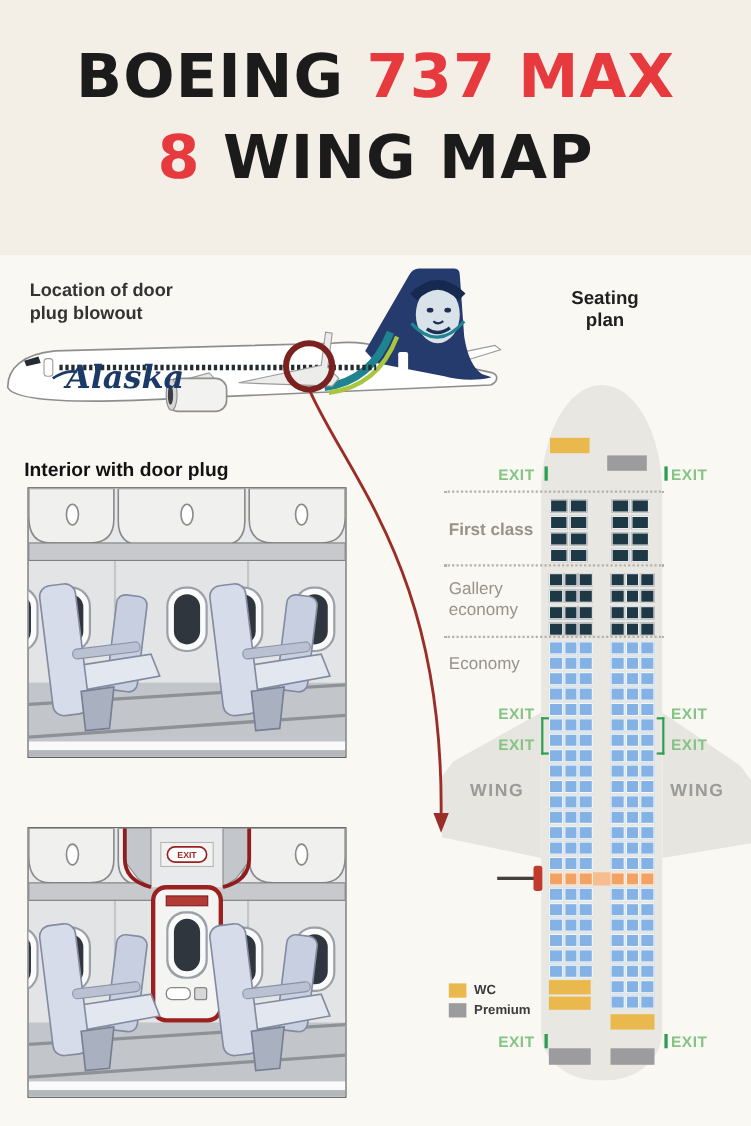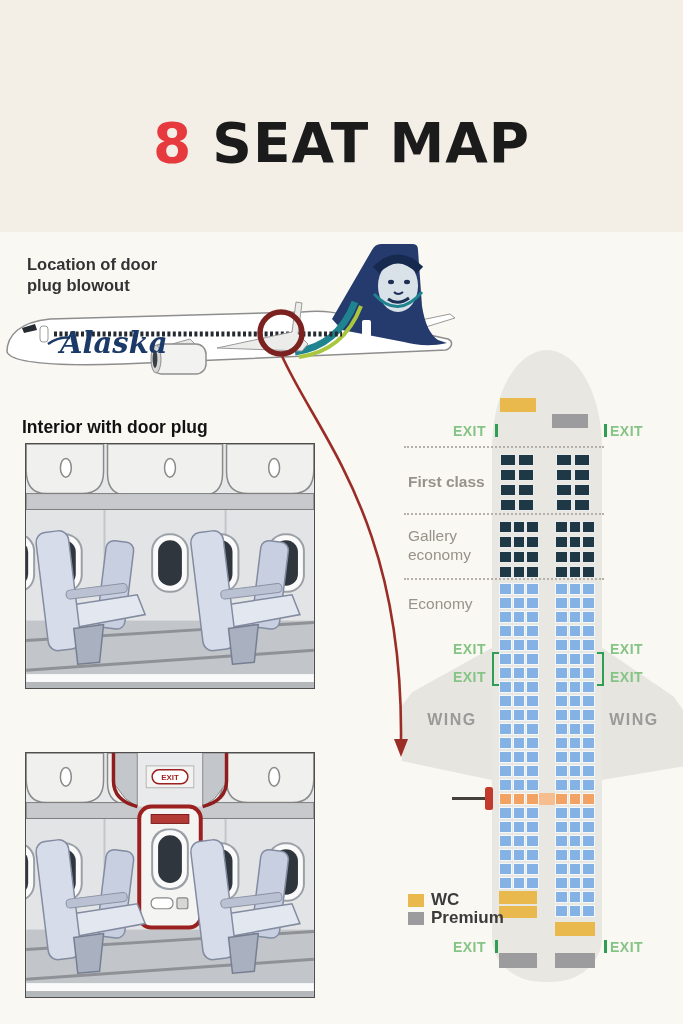--- a/index.html
+++ b/index.html
@@ -49,32 +49,33 @@
   #wing-label-left{left:424px;}
   #wing-label-right{left:606px;}
   
   #highlight-label{left:366px;top:771px;font-size:15px;font-weight:bold;color:#b23730;line-height:17.5px;z-index:4;}
   #highlight-connector{left:452px;top:797px;width:34px;height:2.5px;background:#45403b;z-index:4;}
   #highlight-marker{left:485px;top:787px;width:8px;height:23px;background:#c23a2b;border-radius:2.5px;z-index:5;}
   
   #legend{left:408px;top:891px;z-index:4;}
   .legend-row{display:flex;align-items:center;height:18px;}
   .legend-swatch{width:16px;height:13px;margin-right:7px;}
-  .legend-text{font-size:17px;font-weight:600;color:#3b3b3b;}
+  .legend-text{font-size:12px;font-weight:600;color:#3b3b3b;}
   
   #overlay-svg{left:0;top:0;width:683px;height:1024px;z-index:6;pointer-events:none;}
   #plane-wrap{left:2px;top:240px;width:456px;height:188px;z-index:2;}
 </style>
 </head>
 <body>
 
 <div id="canvas">
 
   <div class="abs" id="header-bg"></div>
-  <div class="abs title-line" id="title-line2"><span class="t-red">8</span><span class="t-black"> SEAT MAP</span></div>
+  <div class="abs title-line" id="title-line1"><span class="t-black">BOEING </span><span class="t-red">737 MAX</span></div>
+  <div class="abs title-line" id="title-line2"><span class="t-red">8</span><span class="t-black"> WING MAP</span></div>
 
   <div class="abs" id="plane-wrap">
     <svg viewBox="0 0 456 188">
 
       <path d="M5,112 C5,95 18,82 48,79 L300,72 C322,70 336,72 354,79 L446,99 C451,101 451,107 444,110 L120,124 C58,126 10,124 5,112 Z" fill="#ffffff" stroke="#8e8e8e" stroke-width="1.5"></path>
 
       <path d="M400,84 L448,74 L453,78 L414,90 Z" fill="#ffffff" stroke="#999999" stroke-width="1"></path>
 
       <path d="M330,79 L370,10 Q373,4 379,4 L411,4 Q416,4 416,10 L420,66 Q424,92 436,100 L445,103 C428,107 414,105 402,102 L340,90 Z" fill="#253a6d"></path>
 
@@ -112,20 +113,24 @@
 
       <circle cx="279" cy="93" r="21" fill="none" stroke="#7b2220" stroke-width="5.5"></circle>
     </svg>
   </div>
 
   <div class="abs" id="plane-callout">
     <div>Location of door</div>
     <div>plug blowout</div>
   </div>
 
+  <div class="abs" id="seating-heading">
+    <div>Seating</div>
+    <div>plan</div>
+  </div>
 
   <div class="abs interior-heading" id="interior1-heading">Interior with door plug</div>
   <div class="abs interior-box" id="interior1-box">
       <svg viewBox="0 0 290 246">
         <rect x="0" y="0" width="290" height="246" fill="#e7e8ea"></rect>
         <rect x="0" y="66" width="290" height="112" fill="#e3e4e6"></rect>
         <line x1="79" y1="66" x2="79" y2="178" stroke="#c4c6c8" stroke-width="2"></line>
         <line x1="201" y1="66" x2="201" y2="178" stroke="#c4c6c8" stroke-width="2"></line>
         <g>
       <rect x="19" y="90" width="38" height="60" rx="18" fill="#9aa0a6"></rect>

